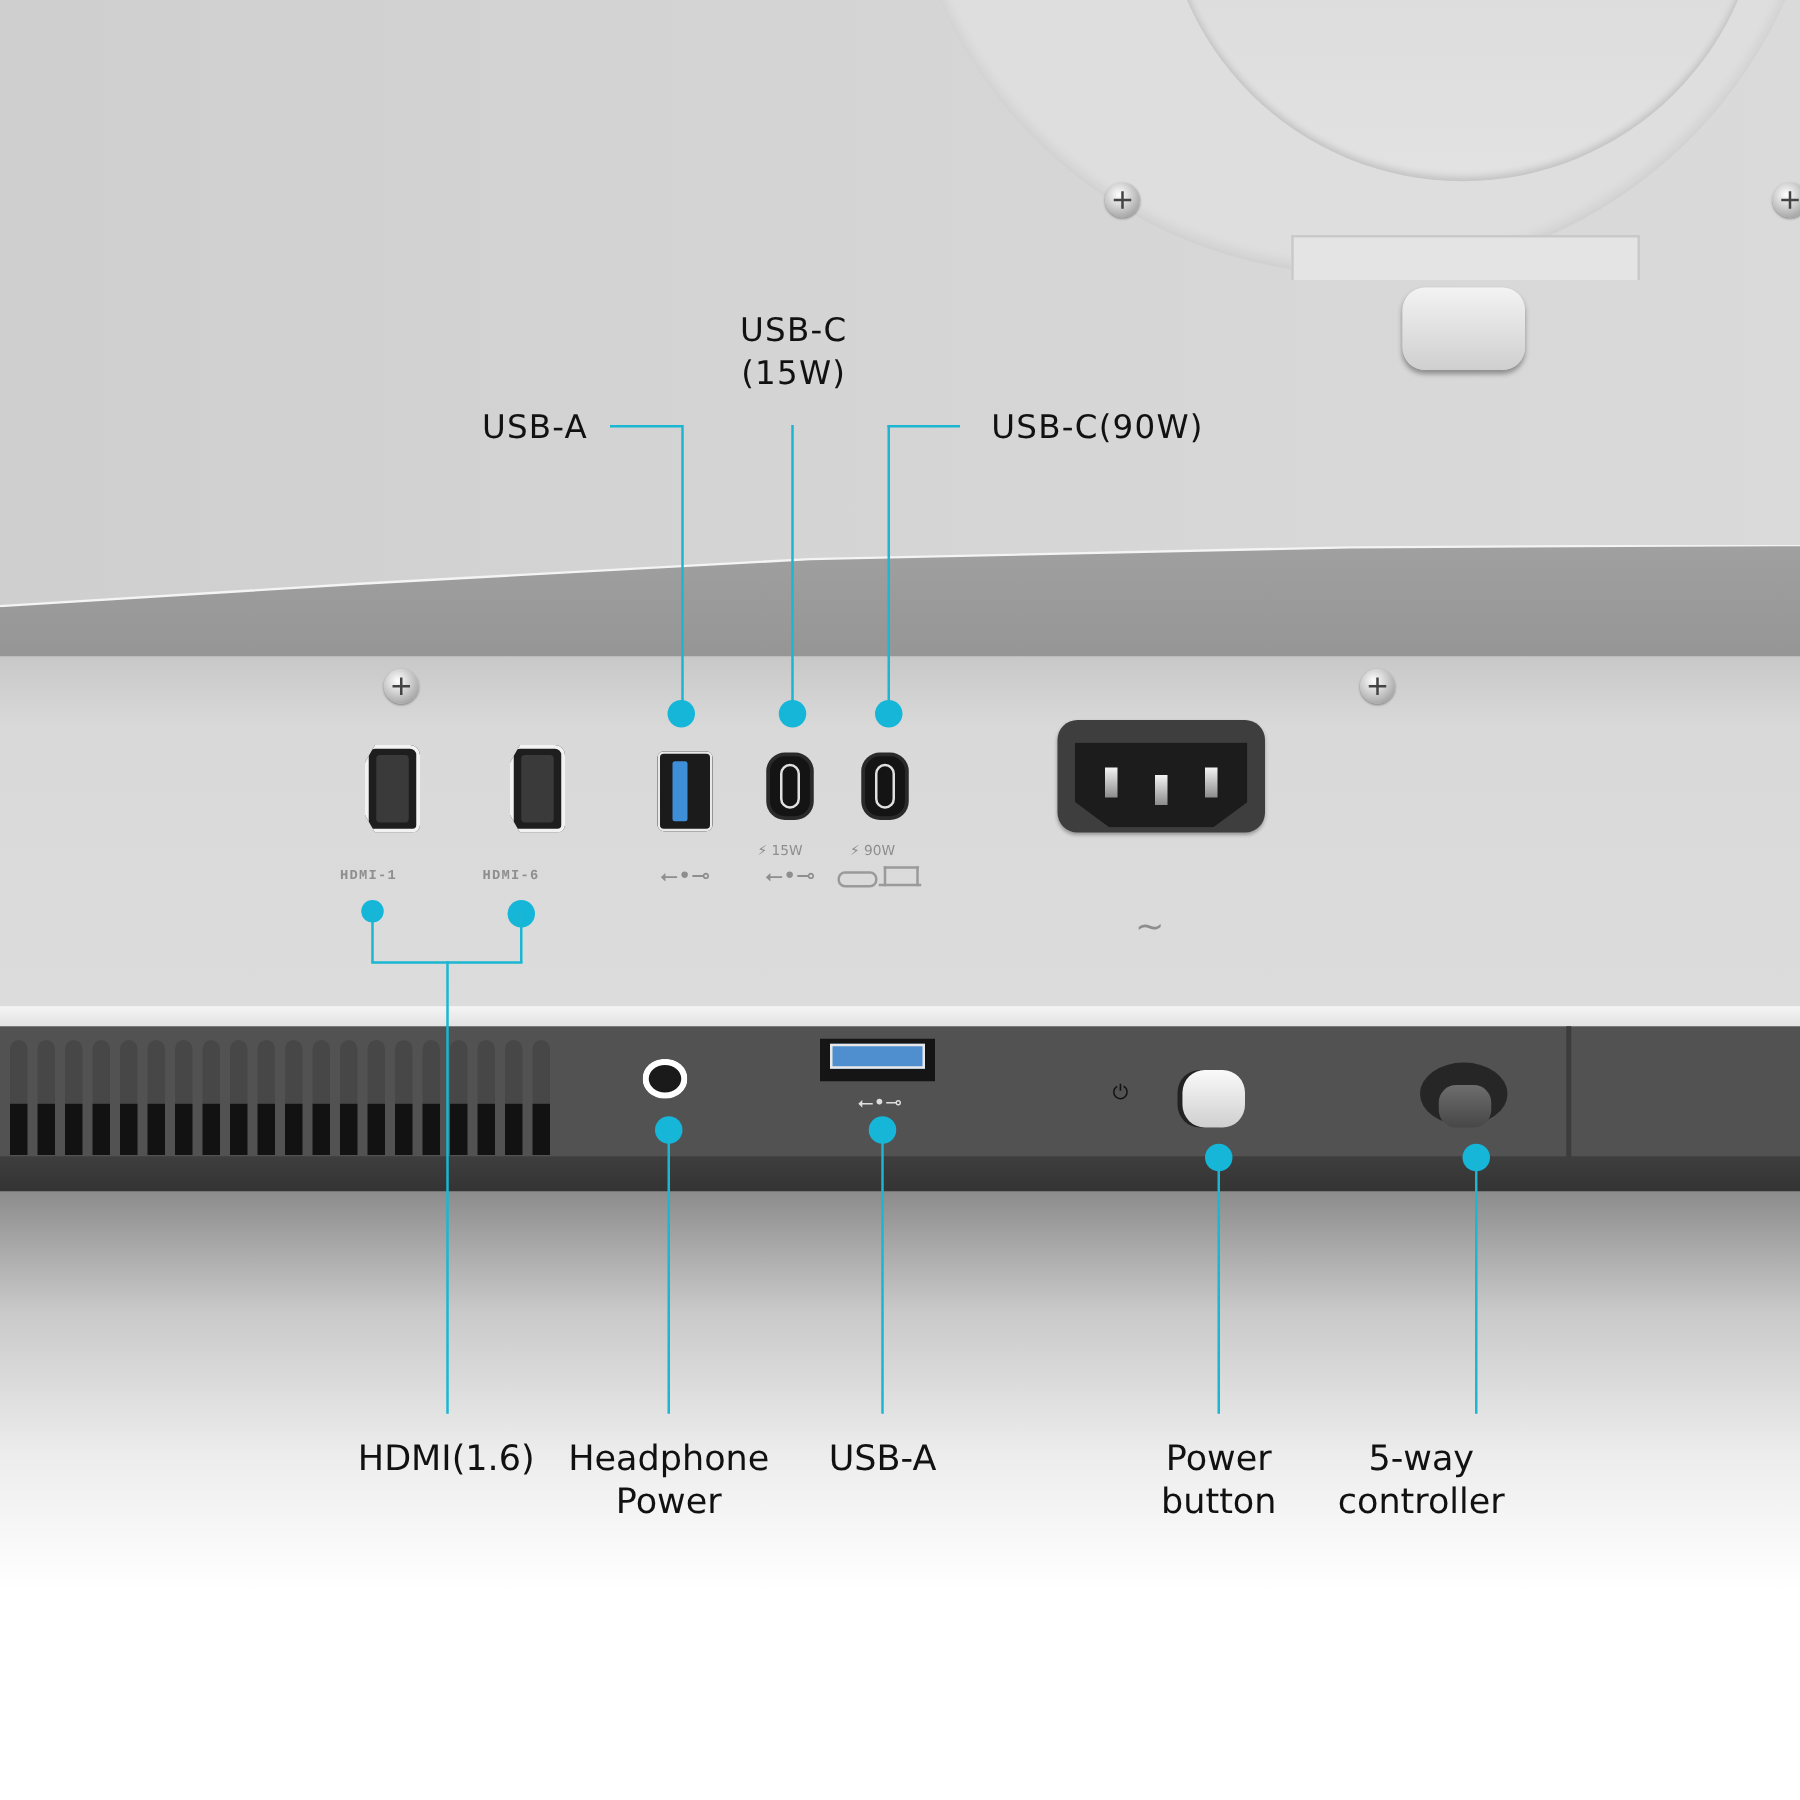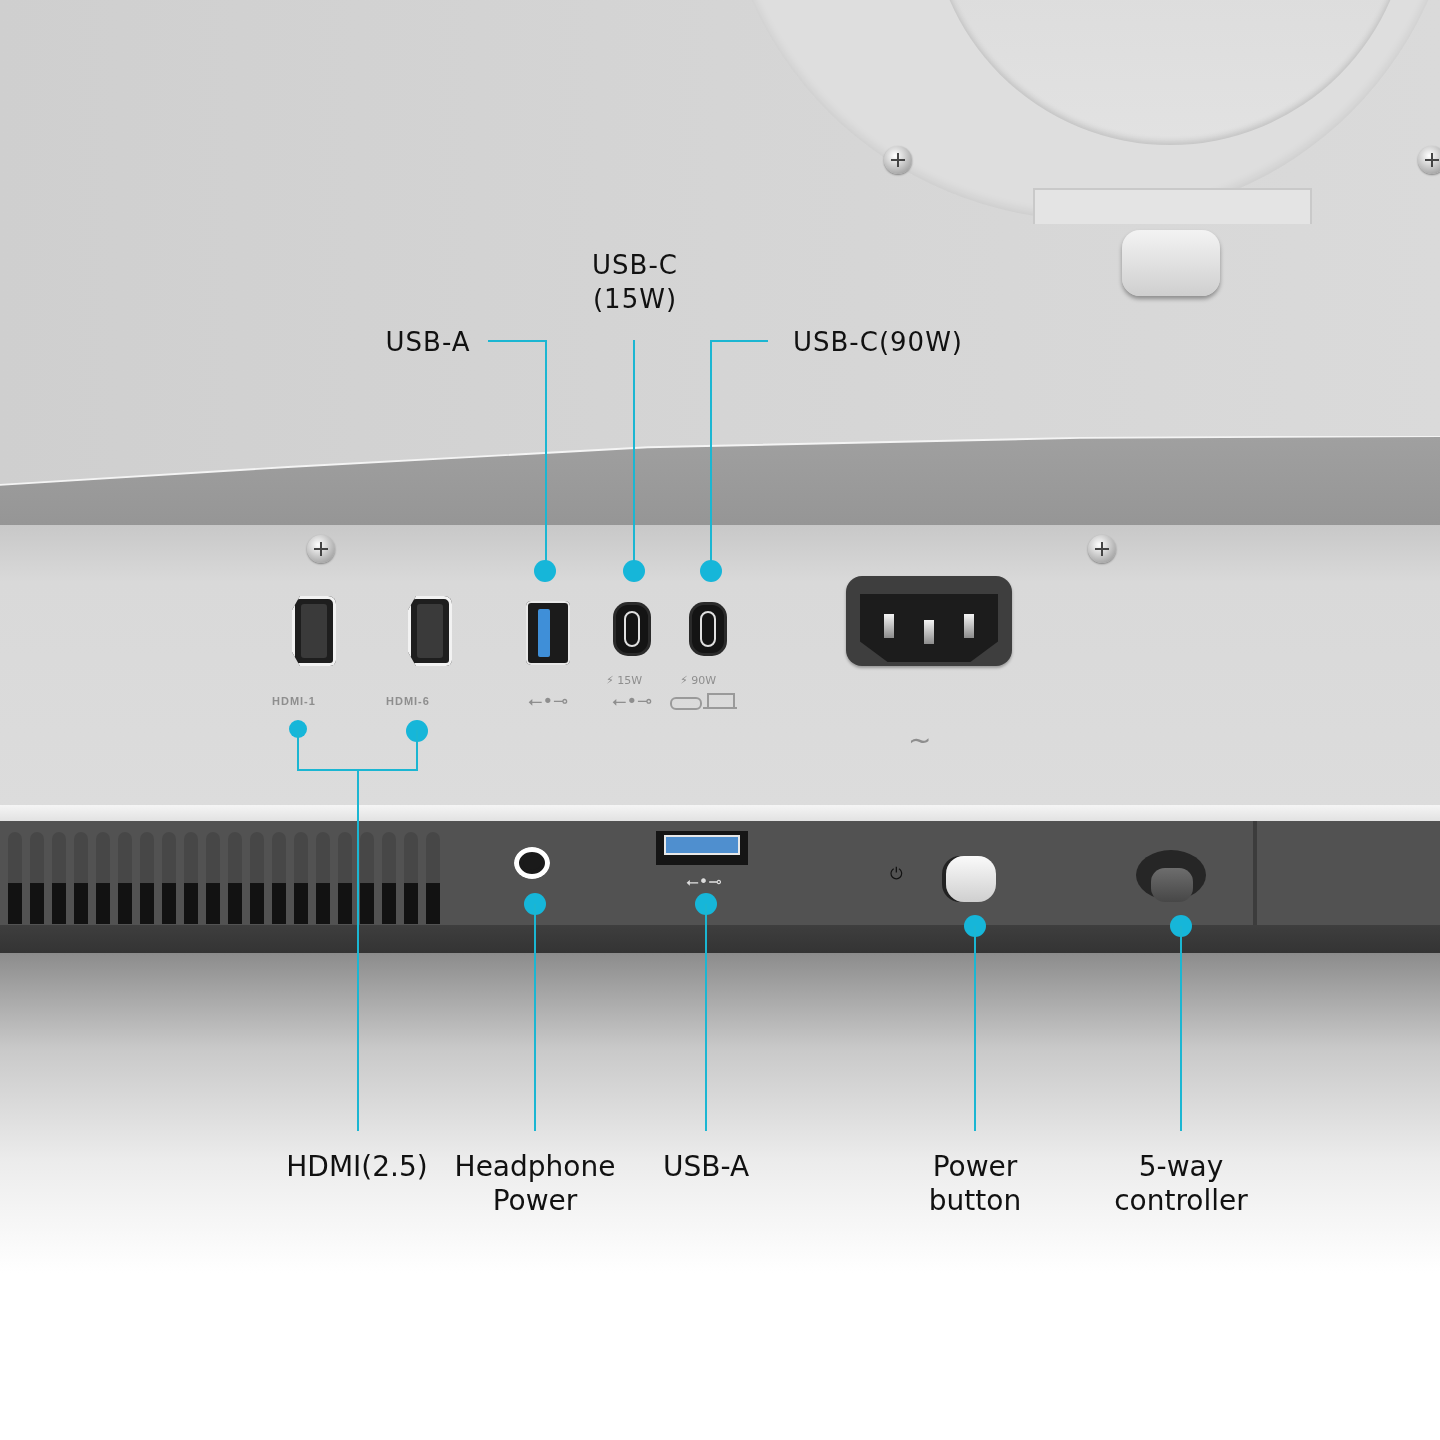--- a/index.html
+++ b/index.html
@@ -22,21 +22,21 @@
   .panel-lip{left:0;top:805px;width:1440px;height:16px;background:linear-gradient(180deg,#f5f5f5,#e2e2e2);}
   .hdmi{width:44px;height:70px;background:#1e1e1e;border-radius:8px 8px 6px 6px;clip-path:polygon(18% 0,100% 0,100% 100%,18% 100%,0 80%,0 20%);box-shadow:inset 0 0 0 3px #f2f2f2;}
   .hdmi-inner{left:9px;top:8px;width:26px;height:54px;background:#3a3a3a;border-radius:3px;}
   .usba-port{width:44px;height:64px;background:#1b1b1b;border-radius:5px;box-shadow:inset 0 0 0 2px #e9e9e9;}
   .usba-tongue{left:12px;top:8px;width:12px;height:48px;background:#3f8fd8;border-radius:2px;}
   .usbc-port{width:32px;height:48px;background:#141414;border-radius:12px;box-shadow:0 0 0 3px #2a2a2a;}
   .usbc-inner{left:8px;top:6px;width:16px;height:36px;border:2px solid #e0e0e0;border-radius:8px;box-sizing:border-box;}
   .ac{width:166px;height:90px;background:#3e3e3e;border-radius:16px;box-shadow:0 2px 3px rgba(0,0,0,.3);}
   .ac-inner{left:14px;top:18px;width:138px;height:68px;background:#1c1c1c;clip-path:polygon(0 0,100% 0,100% 70%,80% 100%,20% 100%,0 70%);}
   .pin{width:10px;height:24px;background:linear-gradient(180deg,#f4f4f4,#8c8c8c);top:38px;}
-  .port-lbl{font-size:11px;font-weight:bold;color:#8e8e8e;letter-spacing:1px;font-family:Liberation Sans, sans-serif;}
+  .port-lbl{font-size:11px;font-weight:bold;color:#8e8e8e;letter-spacing:1px;font-family:Liberation Mono, monospace;}
   .tiny-lbl{font-size:11px;color:#8e8e8e;}
   .sym{color:#8e8e8e;font-size:18px;}
   
   .bar{left:0;top:821px;width:1440px;height:132px;background:#525252;}
   .bar-bottom{left:0;top:925px;width:1440px;height:30px;background:linear-gradient(180deg,#3e3e3e,#333);}
   .bar-sep{left:1253px;top:821px;width:4px;height:115px;background:#3c3c3c;}
   .vents{left:8px;top:832px;width:460px;height:92px;display:flex;gap:8px;}
   .vent{width:14px;height:92px;background:linear-gradient(180deg,#474747 0%,#474747 55%,#121212 56%,#121212 100%);border-radius:7px 7px 0 0;}
   .jack{left:514px;top:847px;width:36px;height:32px;border-radius:50%;background:#1a1a1a;box-shadow:inset 0 0 0 5px #ffffff,inset 0 0 0 9px #1a1a1a;}
   .usba-front{left:656px;top:831px;width:92px;height:34px;background:#151515;}
@@ -154,32 +154,32 @@
 <div class="abs line" style="left:710px;top:340px;width:2px;height:230px;"></div>
 <div class="abs dot" style="left:700px;top:560px;"></div>
 <div class="abs lbl lbl-top" style="left:778px;top:325px;width:200px;">USB-C(90W)</div>
 
 <div class="abs dot" style="left:289px;top:720px;width:18px;height:18px;"></div>
 <div class="abs dot" style="left:406px;top:720px;"></div>
 <div class="abs line" style="left:297px;top:730px;width:2px;height:40px;"></div>
 <div class="abs line" style="left:416px;top:730px;width:2px;height:40px;"></div>
 <div class="abs line" style="left:297px;top:769px;width:121px;height:2px;"></div>
 <div class="abs line" style="left:357px;top:769px;width:2px;height:362px;"></div>
-<div class="abs lbl" style="left:277px;top:1150px;width:160px;">HDMI(2.5)</div>
+<div class="abs lbl" style="left:277px;top:1150px;width:160px;">HDMI(1.6)</div>
 
 <div class="abs dot" style="left:524px;top:893px;"></div>
 <div class="abs line" style="left:534px;top:904px;width:2px;height:227px;"></div>
 <div class="abs lbl" style="left:445px;top:1150px;width:180px;">Headphone
 Power</div>
 
 <div class="abs dot" style="left:695px;top:893px;"></div>
 <div class="abs line" style="left:705px;top:904px;width:2px;height:227px;"></div>
 <div class="abs lbl" style="left:646px;top:1150px;width:120px;">USB-A</div>
 
 <div class="abs dot" style="left:964px;top:915px;"></div>
 <div class="abs line" style="left:974px;top:926px;width:2px;height:205px;"></div>
 <div class="abs lbl" style="left:905px;top:1150px;width:140px;">Power
 button</div>
 
 <div class="abs dot" style="left:1170px;top:915px;"></div>
 <div class="abs line" style="left:1180px;top:926px;width:2px;height:205px;"></div>
-<div class="abs lbl" style="left:1100px;top:1150px;width:162px;">5-way
+<div class="abs lbl" style="left:1056px;top:1150px;width:162px;">5-way
 controller</div>
 
 </body></html>

